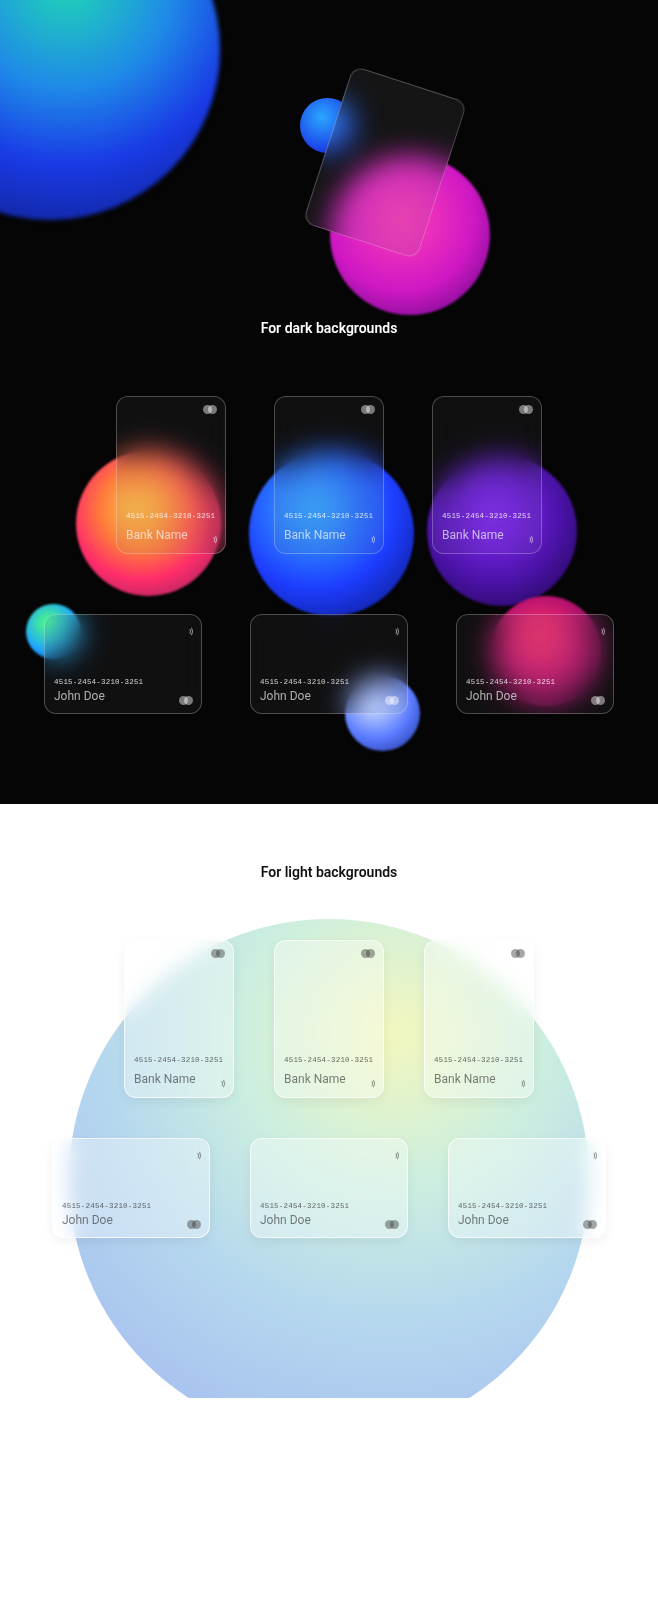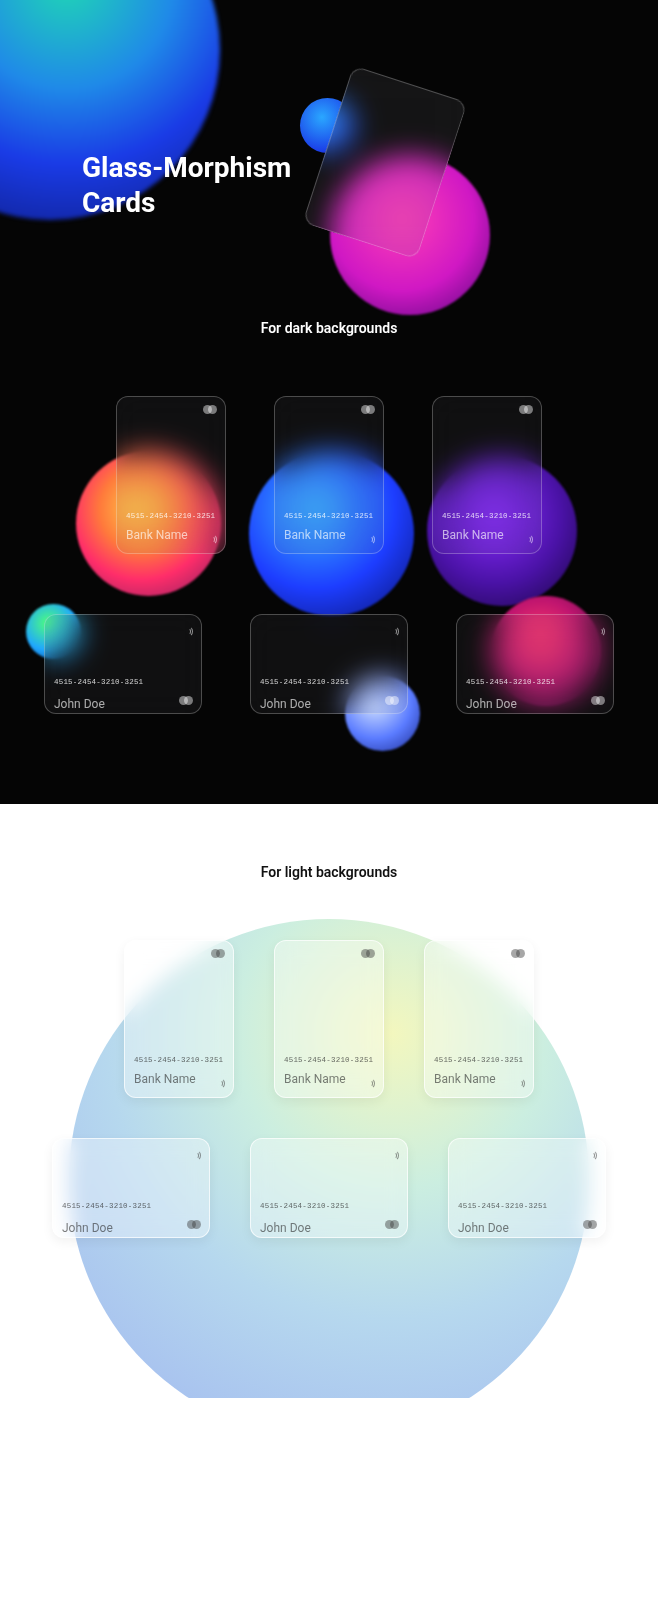--- a/index.html
+++ b/index.html
@@ -142,21 +142,21 @@
     color: rgba(255,255,255,0.8);
     white-space: nowrap;
   }
   .card-name {
     position: absolute;
     bottom: 11px; left: 9px;
     font-size: 12px;
     color: rgba(255,255,255,0.65);
   }
   .card-h .card-num { bottom: 27px; }
-  .card-h .card-name { bottom: 2px; }
+  .card-h .card-name { bottom: 10px; }
   .light-section .card-num { color: rgba(40,40,40,0.7); }
   .light-section .card-name { color: rgba(40,40,40,0.6); }
   
   .logo-mc {
     position: absolute;
     top: 8px; right: 8px;
     width: 14px; height: 9px;
   }
   .card-h .logo-mc { top: auto; bottom: 8px; right: 8px; }
   .logo-mc::before, .logo-mc::after {
@@ -238,21 +238,20 @@
   .row-light1 { gap: 40px; }
   .row-light2 { gap: 40px; margin-top: 40px !important; }
 </style>
 </head>
 <body>
 
 <div class="dark-section">
 
   <div class="hero">
     <div class="hero-blob"></div>
-    <h1 class="hero-title">Glass-Morphism Cards</h1>
     <div class="hero-card-wrap">
       <div class="hero-orb-blue"></div>
       <div class="hero-orb-pink"></div>
       <div class="hero-card"></div>
     </div>
   </div>
 
   <h2 class="section-title">For dark backgrounds</h2>
 
   <div class="row">

